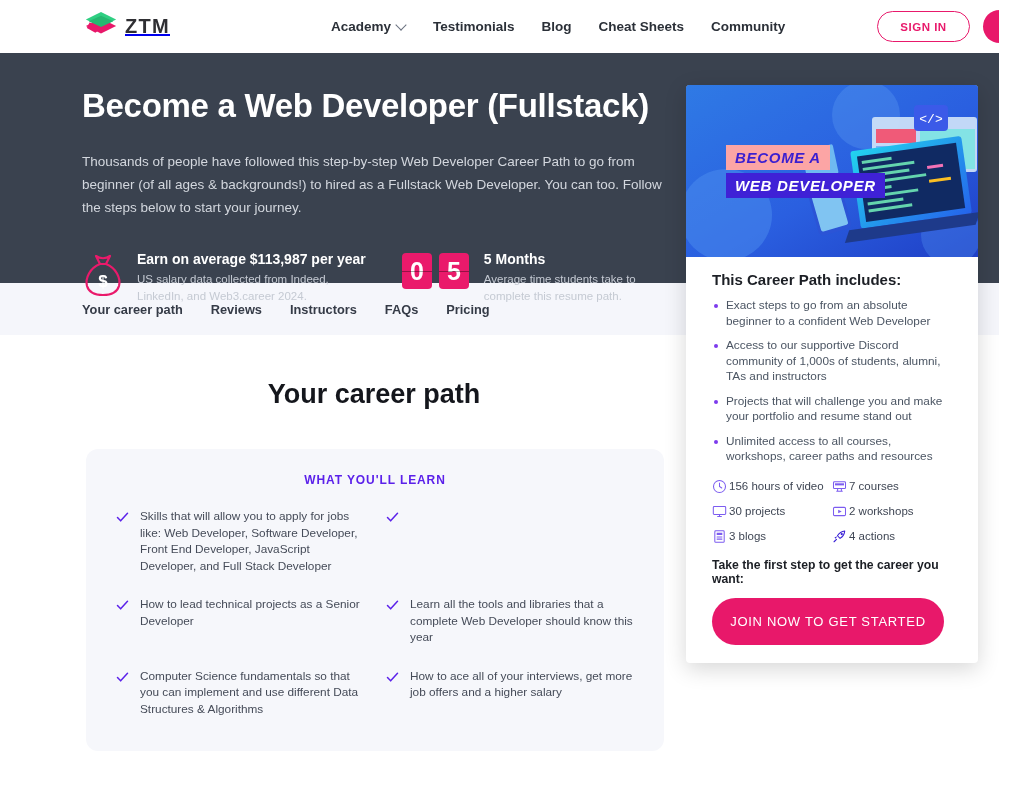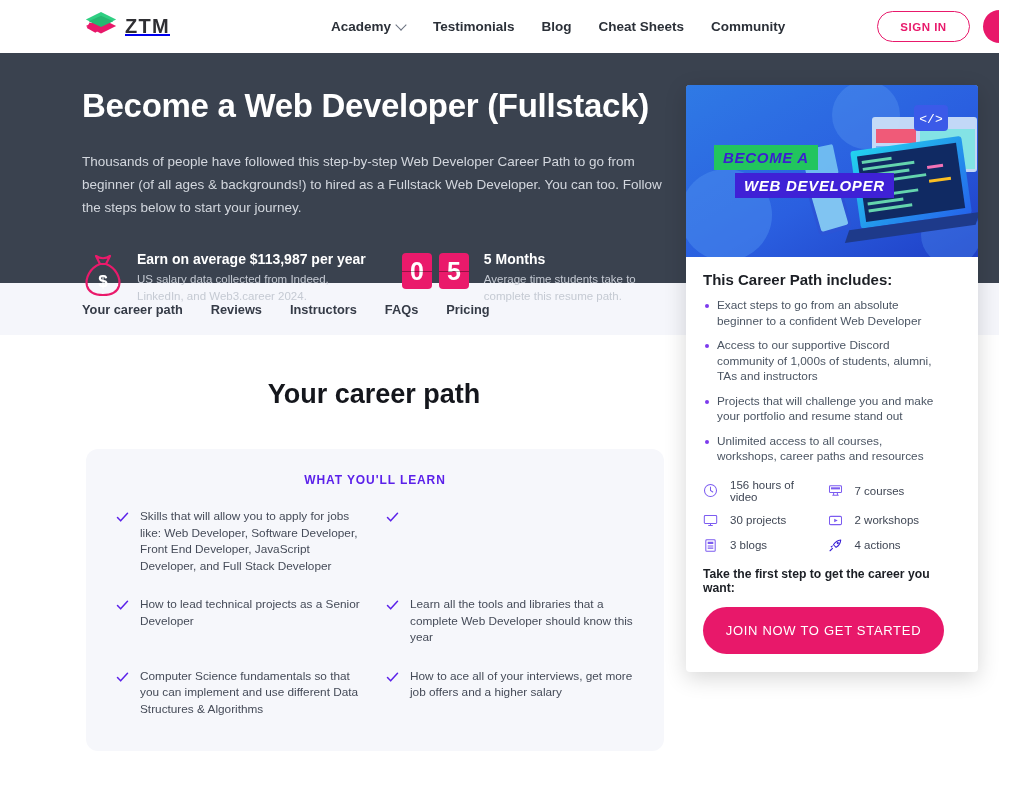--- a/index.html
+++ b/index.html
@@ -94,38 +94,38 @@
     position: absolute; top: 32px; left: 686px; width: 292px;
     background: #fff; border-radius: 4px;
     box-shadow: 0 6px 22px rgba(0,0,0,.16);
     overflow: hidden;
   }
   .card-banner { height: 172px; position: relative; overflow: hidden; background: #1f5fd4; }
   .banner-label-top, .banner-label-bot {
     position: absolute; font-style: italic; font-weight: bold;
     letter-spacing: .7px; padding: 4px 9px;
   }
-  .banner-label-top { left: 28px; top: 60px; background: #22c55e; color: #3b1fd0; font-size: 15px; }
-  .banner-label-bot { left: 49px; top: 88px; background: #3f21d6; color: #fff; font-size: 15px; }
-  .card-body { padding: 14px 34px 18px 17px; }
+  .banner-label-top { left: 40px; top: 60px; background: #fca5a5; color: #3b1fd0; font-size: 15px; }
+  .banner-label-bot { left: 40px; top: 88px; background: #3f21d6; color: #fff; font-size: 15px; }
+  .card-body { padding: 14px 34px 18px 17px; margin-left: 9px; }
   .card-h { font-size: 15px; font-weight: bold; color: #1c1f25; margin-bottom: 10px; }
   .bullets { list-style: none; }
   .bullets li {
     position: relative; padding-left: 14px; margin-bottom: 9px;
     font-size: 11.8px; line-height: 15.5px; color: #4b5563;
   }
   .bullets li::before {
     content: ""; position: absolute; left: 2px; top: 6px;
     width: 4px; height: 4px; border-radius: 50%; background: #7c3aed;
   }
   .stats-grid {
     display: grid; grid-template-columns: 1fr 1fr; gap: 10px 8px;
     margin-top: 14px; margin-bottom: 14px;
   }
-  .sg-item { display: flex; align-items: center; gap: 12px; font-size: 11.5px; color: #3f4654; }
+  .sg-item { display: flex; align-items: center; gap: 2px; font-size: 11.5px; color: #3f4654; }
   .sg-icon { width: 15px; height: 15px; flex: none; }
   .card-cta-label { font-size: 12.2px; font-weight: bold; color: #1c1f25; }
   .btn-cta {
     display: block; width: 100%; margin-top: 12px;
     background: #e8186a; border: none; border-radius: 40px;
     height: 47px; color: #fff; font-size: 13px; font-weight: normal;
     letter-spacing: .7px; cursor: pointer;
   }
 
   

